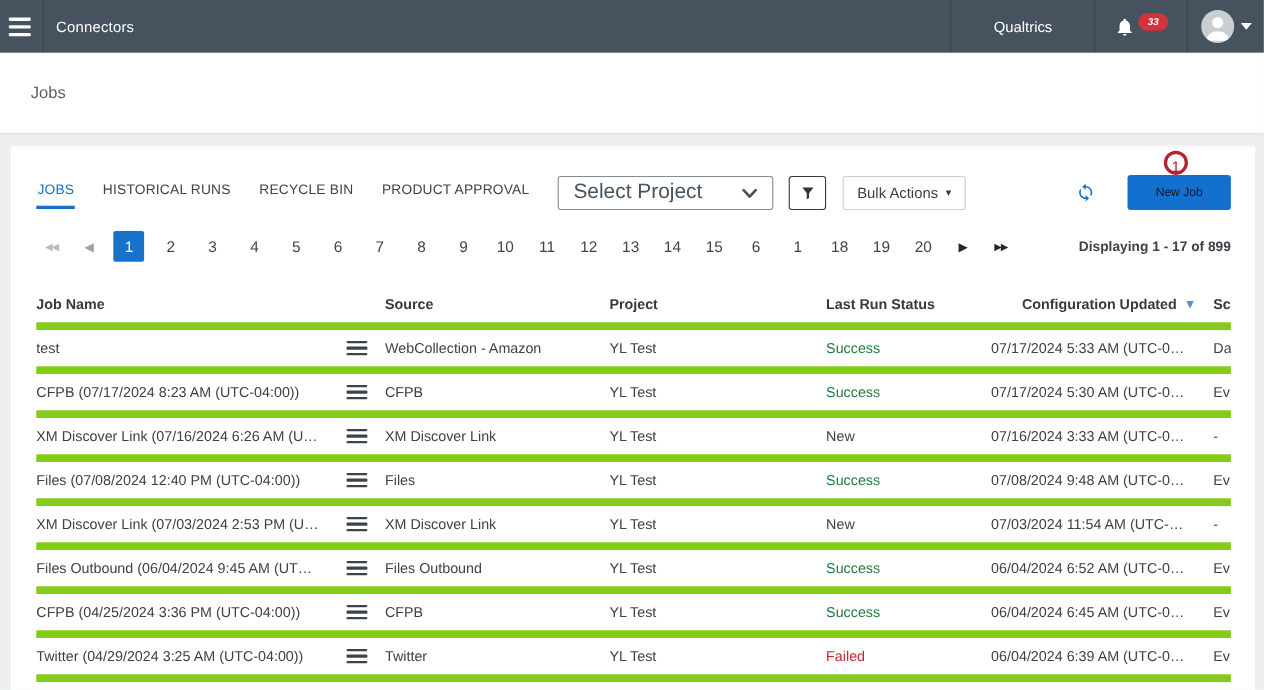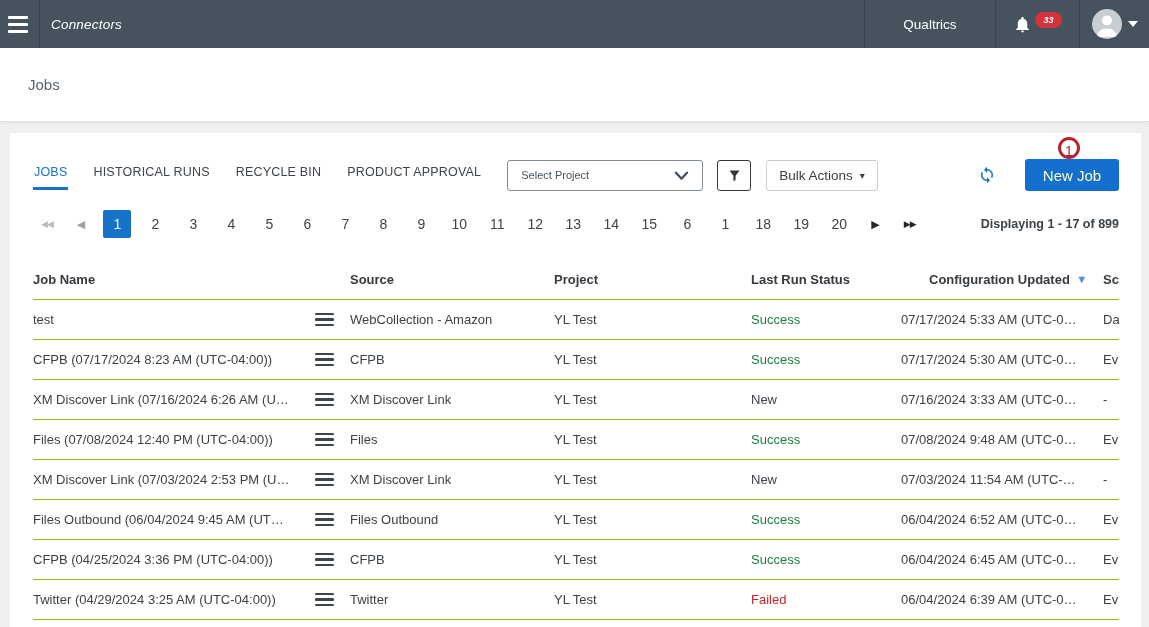--- a/index.html
+++ b/index.html
@@ -6,21 +6,21 @@
   html,body { width:1149px; height:627px; overflow:hidden; background:#edeff0;
     font-family:"Liberation Sans", sans-serif; color:#3b4248; }
 
   
   .topbar { height:48px; background:var(--topbar); display:flex; justify-content:space-between; align-items:stretch; }
   .tb-left { display:flex; align-items:center; padding-left:5px; }
   .hamburger { background:none; border:none; width:26px; height:26px; display:flex; flex-direction:column;
     justify-content:center; gap:4px; cursor:pointer; padding:0 3px; }
   .hamburger span { display:block; height:3px; width:20px; background:#fff; border-radius:1px; }
   .tb-divider { width:1px; height:48px; background:rgba(0,0,0,.18); margin-left:8px; }
-  .tb-title { color:#fff; font-size:13.5px; margin-left:11px; letter-spacing:.2px;font-style:italic; }
+  .tb-title { color:#fff; font-size:13.5px; margin-left:11px; letter-spacing:.2px; }
   .tb-right { display:flex; height:100%;padding-left:41px; }
   .tb-section { display:flex; align-items:center; justify-content:center; border-left:1px solid rgba(0,0,0,.18); cursor:pointer; }
   .tb-brand { width:131px; color:#fff; font-size:13.5px; }
   .tb-bell { width:84px; gap:3px; }
   .tb-bell svg { display:block; }
   .badge { background:var(--badge-red); color:#fff; font-size:9px; font-weight:bold; min-width:27px; height:16px;
     line-height:16px; text-align:center; border-radius:9px; padding:0 6px; margin-top:-8px;font-style:italic; }
   .tb-user { width:70px; gap:6px; }
   .avatar { width:30px; height:30px; border-radius:50%; background:#c9ced2; overflow:hidden; display:flex; align-items:flex-end; justify-content:center; }
   .caret-down { width:0; height:0; border-left:5px solid transparent; border-right:5px solid transparent; border-top:6px solid #fff; }
@@ -35,52 +35,52 @@
     padding:0 22px 0 23px; }
 
   
   .tabs-row { display:flex; align-items:center; margin-top:26px; height:32px; }
   .tabs { display:flex; gap:24px; margin-right:25px; }
   .tab { background:none; border:none; font-family:inherit; font-size:12.5px; letter-spacing:.2px; color:#3d444b;
     cursor:pointer; padding:4px 1px 8px; border-bottom:3px solid transparent; }
   .tab.active { color:var(--accent); border-bottom-color:var(--accent); }
   .select { width:196px; height:31px; border:1px solid #828c94; border-radius:3px; display:flex; align-items:center;
     padding:0 13px; cursor:pointer; }
-  .select .sel-label { font-size:11px; color:#46535e; flex:1; }
+  .select .sel-label { font-size:19px; color:#46535e; flex:1; }
   .filter-btn { width:34px; height:31px; margin-left:14px; background:#fff; border:1.5px solid #33393f; border-radius:3px;
     display:flex; align-items:center; justify-content:center; cursor:pointer; }
   .bulk-btn { height:31px; margin-left:15px; background:#fff; border:1px solid #c9ced2; border-radius:3px;
     display:flex; align-items:center; gap:7px; padding:0 12px; font-family:inherit; font-size:13.5px; color:#383f45; cursor:pointer; }
   .small-caret { font-size:10px; color:#383f45; }
   .spacer { flex:1; }
   .refresh { background:none; border:none; cursor:pointer; margin-right:29px; display:flex; align-items:center; }
   .newjob-wrap { position:relative; }
-  .new-job { width:94px; height:32px; background:var(--button-blue); color:#fef9c3; border:none; border-radius:3px;
-    font-family:inherit; font-size:15px; cursor:pointer; }
+  .new-job { width:94px; height:32px; background:var(--button-blue); color:#0f172a; border:none; border-radius:3px;
+    font-family:inherit; font-size:11px; cursor:pointer; }
   .annot { position:absolute; top:-22px; left:33px; width:22px; height:22px; border-radius:50%; background:#fff;
     border:3px solid var(--annotation-red); color:var(--annotation-red); font-size:14px; line-height:22px; text-align:center; z-index:2; }
 
   
   .pag-row { display:flex; align-items:center; margin-top:19px; height:28px; }
   .nav-ic { border:none; background:none; font-family:inherit; cursor:pointer; color:#23282c; padding:0 6px; }
   .nav-ic.dbl { font-size:9px; letter-spacing:-1px; }
   .nav-ic.sgl { font-size:11px; }
   .nav-ic.first { color:#b6bcc1; margin-left:2px; }
   .nav-ic.prev { color:#9aa1a8; margin-left:12px; }
   .nav-ic.next { margin-left:12px; }
   .nav-ic.last { margin-left:12px; }
   .pages { display:flex; gap:10px; margin-left:12px; }
   .page { width:28px; height:28px; border:none; background:none; font-family:inherit; font-size:14px; color:#3d444b;
     text-align:center; line-height:28px; cursor:pointer; border-radius:2px; padding:0; }
   .page.active { background:var(--accent); color:#fff; }
   .pag-summary { margin-left:auto; font-size:12.5px; font-weight:bold; color:#3b4248; }
 
   
   .thead, .trow { display:grid; grid-template-columns:280px 37px 204px 197px 150px 202px 1fr;
-    align-items:center; height:40px; border-bottom:1px solid #84cc16; }
+    align-items:center; height:40px; border-bottom:7px solid #84cc16; }
   .thead { margin-top:21px; height:41px; font-weight:bold; font-size:13px; color:#343a40; }
   .thead .span2 { grid-column:1 / 3; }
   .th { display:flex; align-items:center; white-space:nowrap; overflow:hidden; }
   .th.sortable { cursor:pointer;margin-left:28px; }
   .sort-caret { color:#5a8fd1; font-size:12px; margin-left:9px; }
   .cell { font-size:13px; white-space:nowrap; overflow:hidden; }
   .row-menu { background:none; border:none; width:22px; height:16px; display:flex; flex-direction:column;
     justify-content:space-between; cursor:pointer; padding:1px 0; margin-left:2px; }
   .row-menu span { display:block; height:2.4px; width:19px; background:#3e444b; border-radius:1px; }
   .status.success { color:var(--success); }

